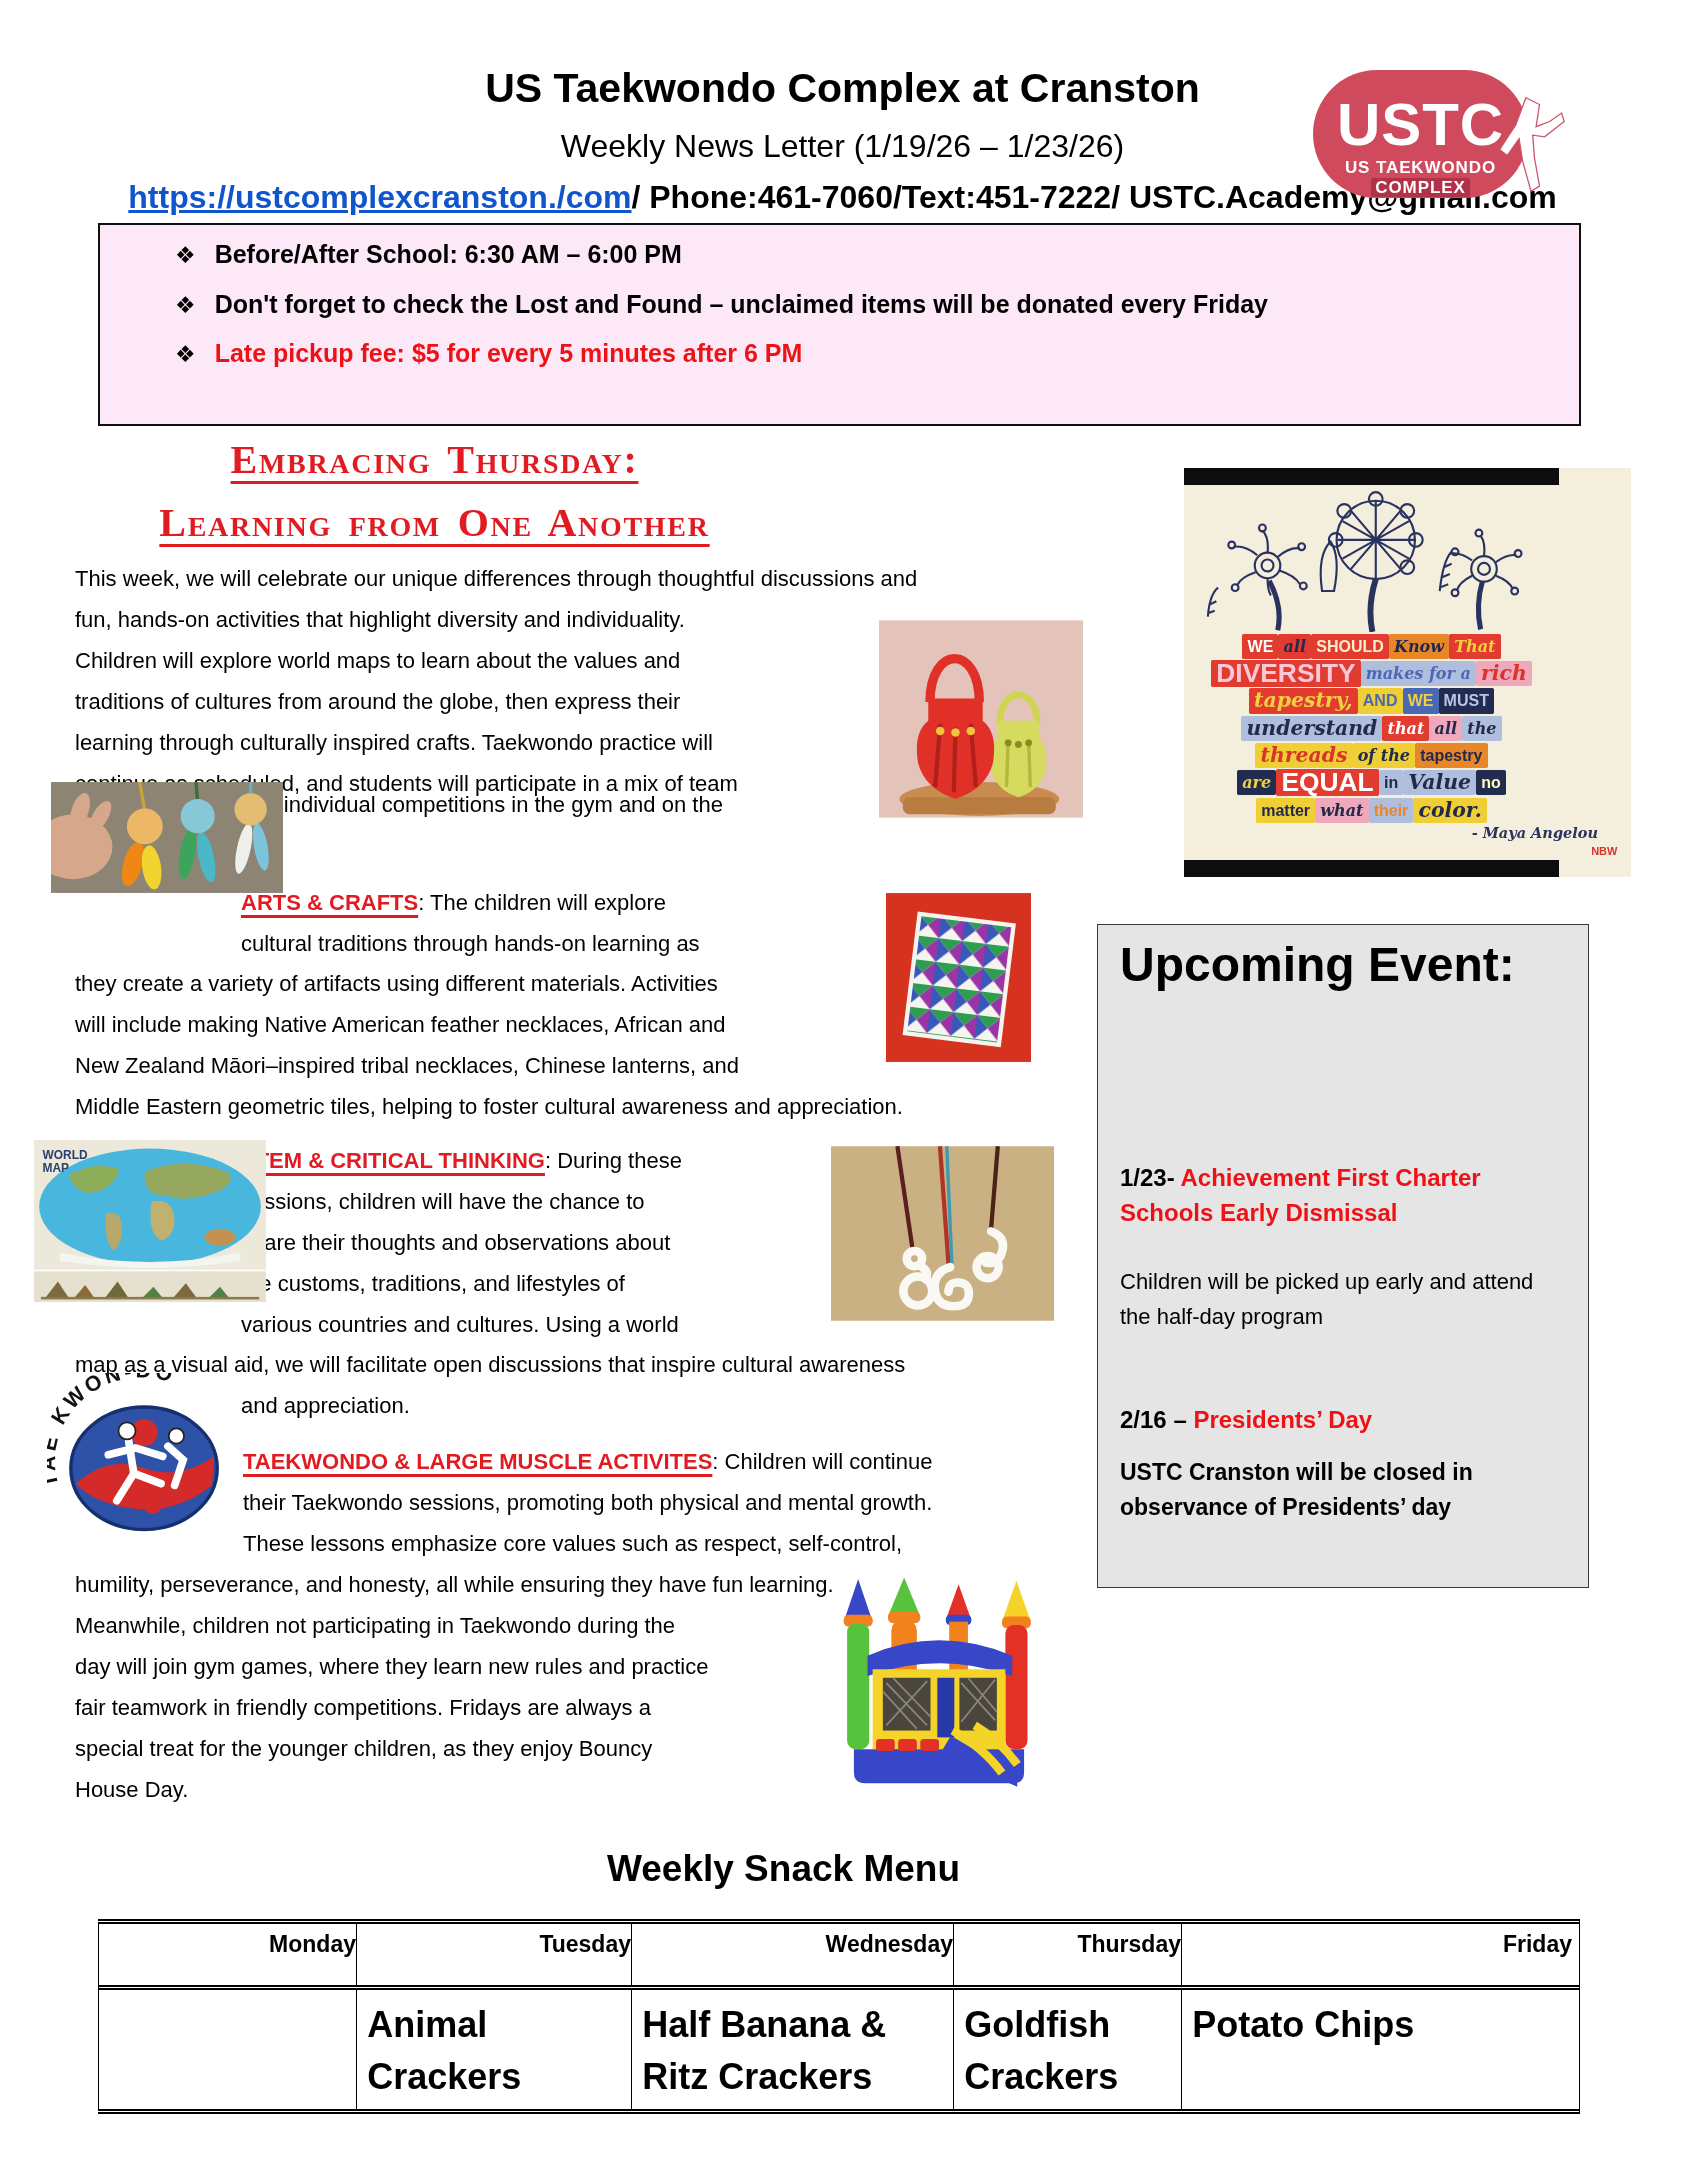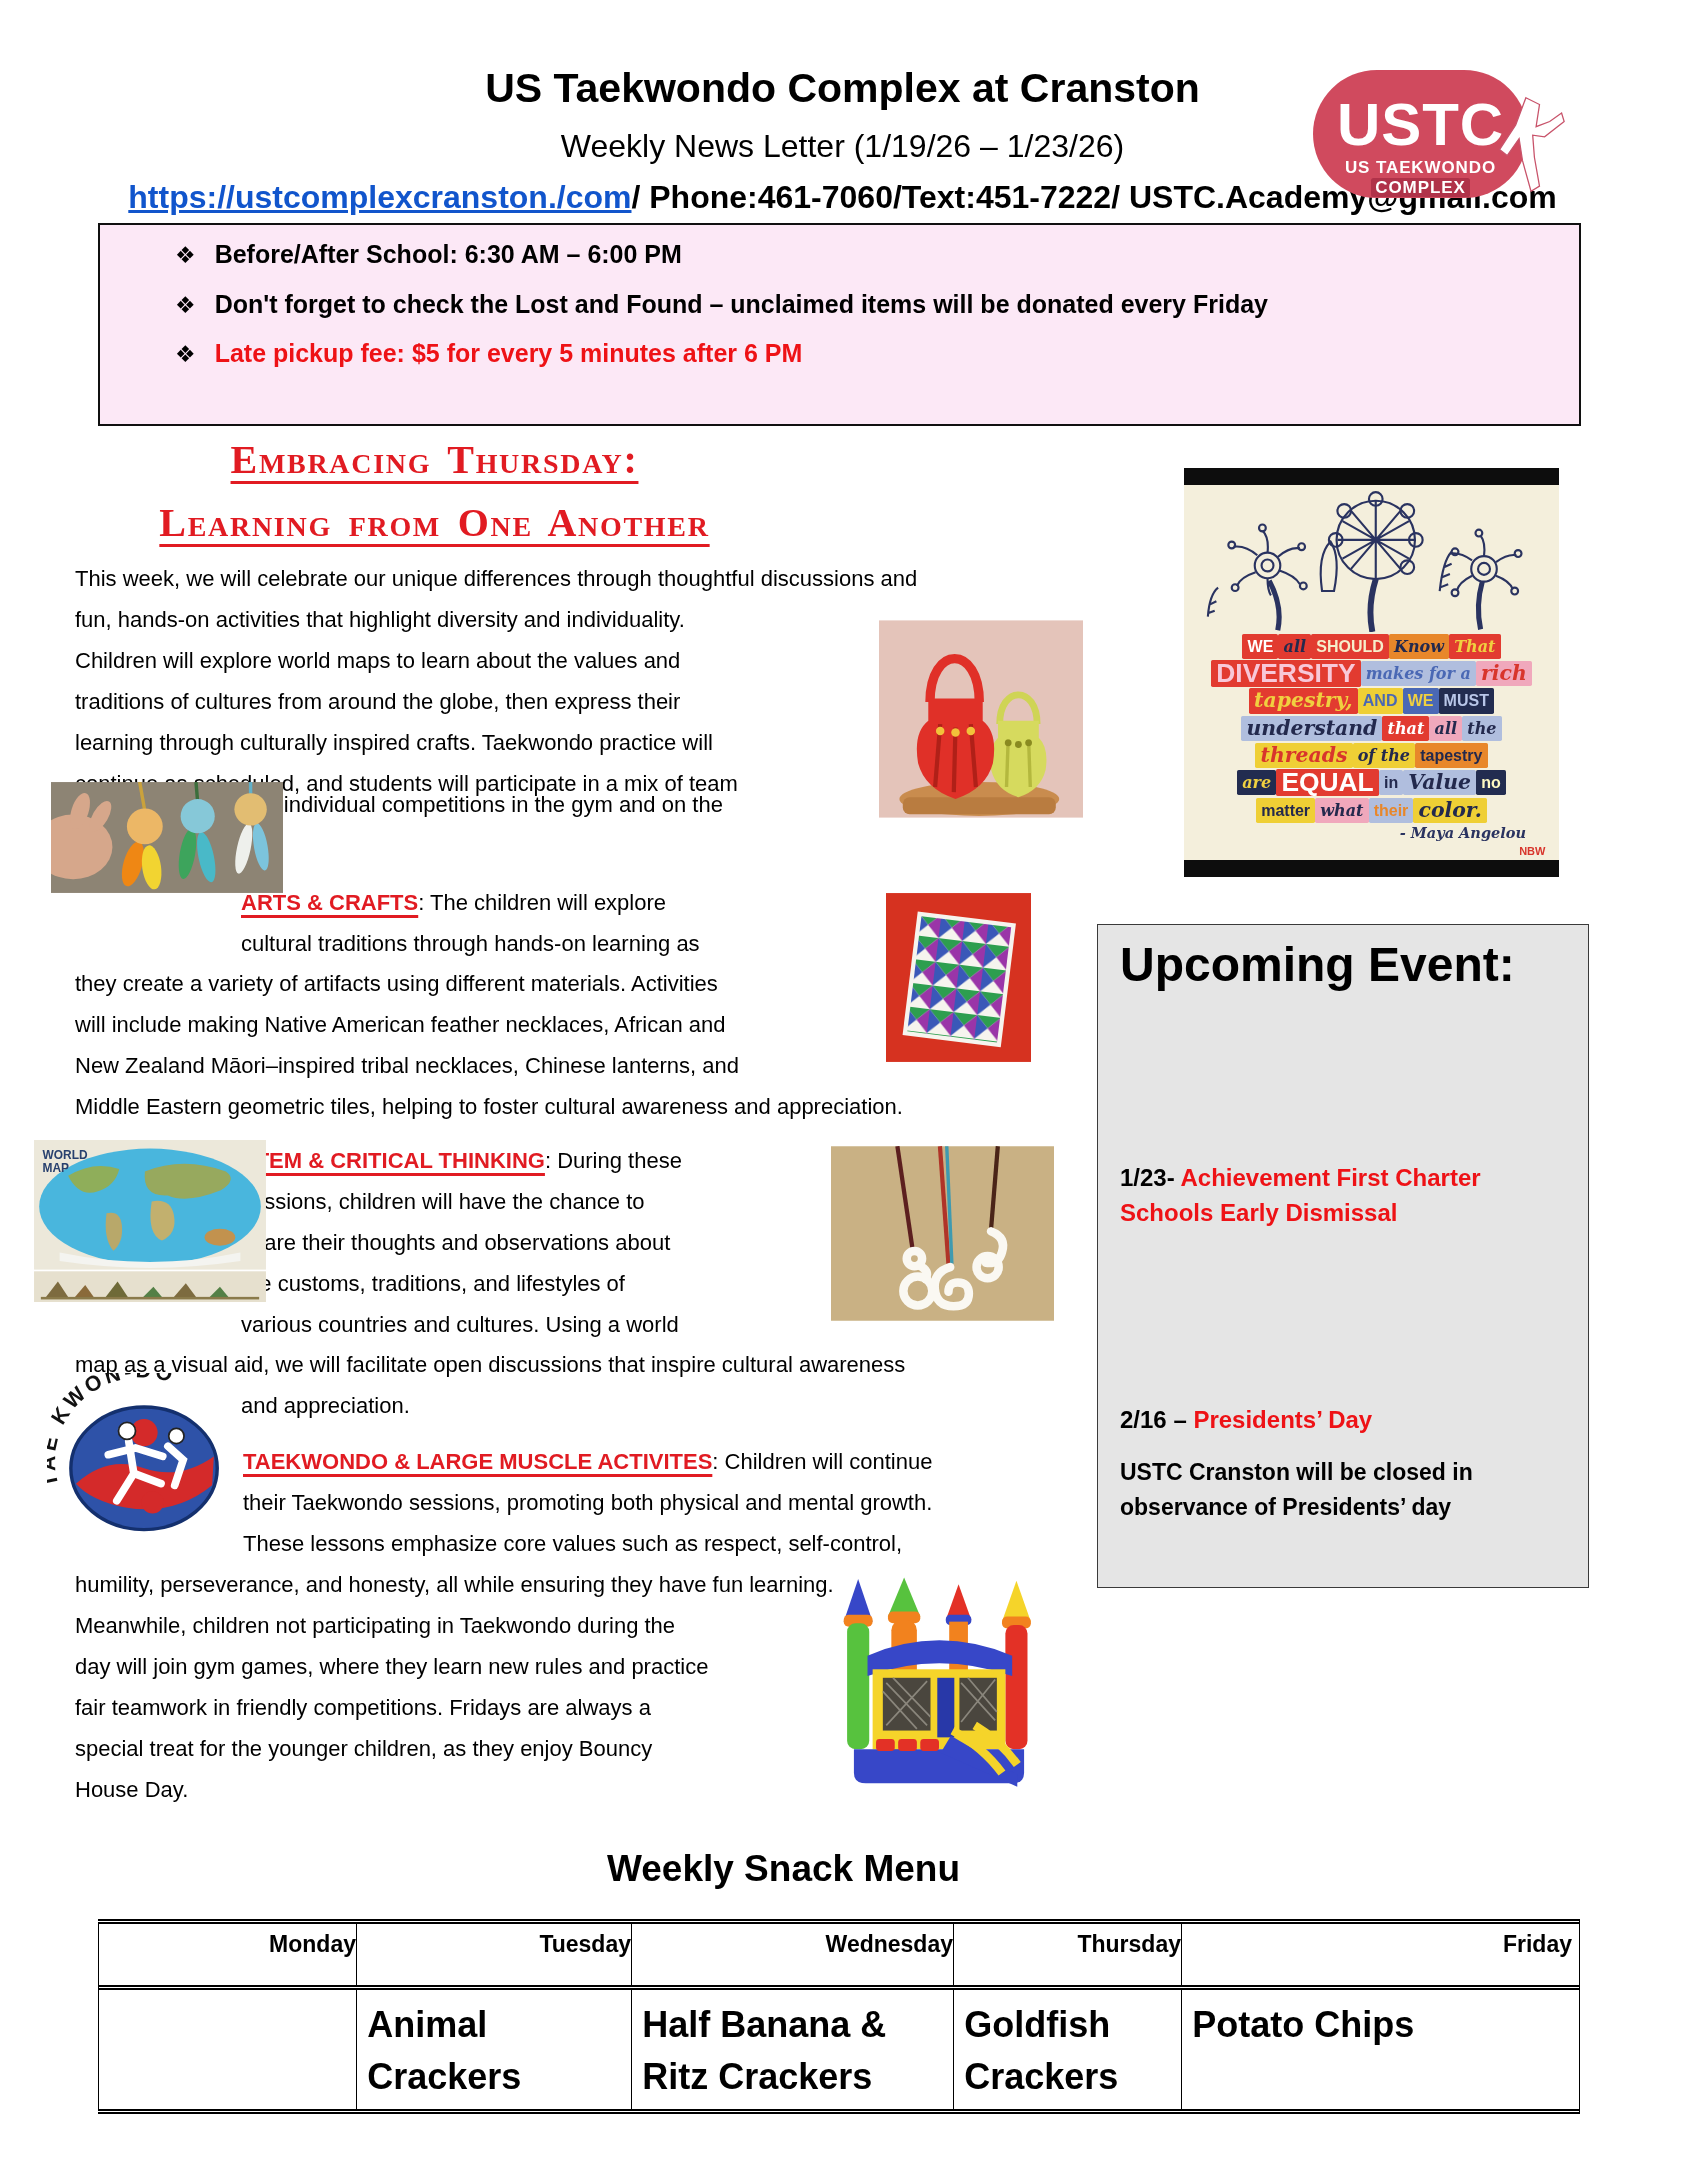--- a/index.html
+++ b/index.html
@@ -63,21 +63,21 @@
   .evbody.b{font-weight:bold;font-size:23px}
   #ev1{left:22px;top:235px;width:417px}
   #ev1b{left:22px;top:339px;width:426px}
   #ev2{left:22px;top:477px;width:426px}
   #ev2b{left:22px;top:530px;width:426px}
 
   
   .ph{overflow:hidden}
   #img-feathers{left:51px;top:782px;width:232px;height:111px}
   #img-lanterns{left:879px;top:620px;width:204px;height:198px}
-  #img-poster{left:1184px;top:468px;width:375px;height:409px;background:#f4efdc}
+  #img-poster{left:1184px;top:468px;width:447px;height:409px;background:#f4efdc}
   #img-pinwheel{left:886px;top:893px;width:145px;height:169px}
   #img-map{left:34px;top:1140px;width:232px;height:162px}
   #img-necklaces{left:831px;top:1146px;width:223px;height:175px}
   #img-tkdlogo{left:47px;top:1373px;width:183px;height:166px}
   #img-bouncy{left:842px;top:1572px;width:194px;height:215px}
 
   
   #img-poster .bar{position:absolute;left:0;width:375px;height:17px;background:#0d0d0d}
   #img-poster .bar.t{top:0}#img-poster .bar.b{bottom:0}
   #img-poster .words{position:absolute;left:8.5px;top:164px;width:358px;text-align:center}
@@ -378,20 +378,21 @@
     <rect x="92" y="196" width="22" height="14" rx="4" fill="#e33126"></rect>
     <polygon points="128,192 206,238 206,252 116,212" fill="#3747c8"></polygon>
     <path d="M130,186 q36,20 58,50" stroke="#f5d42a" stroke-width="10" fill="none"></path>
     <path d="M156,180 q30,18 50,46" stroke="#f5d42a" stroke-width="10" fill="none"></path>
   </svg>
 </div>
 
 <div class="abs" id="evbox">
   <div class="abs" id="evtitle">Upcoming Event:</div>
   <div class="abs evhead" id="ev1"><span class="date">1/23-</span> <span class="name">Achievement First Charter Schools Early Dismissal</span></div>
+  <div class="abs evbody" id="ev1b">Children will be picked up early and attend the half-day program</div>
   <div class="abs evhead" id="ev2"><span class="date">2/16 –</span> <span class="name">Presidents’ Day</span></div>
   <div class="abs evbody b" id="ev2b">USTC Cranston will be closed in observance of Presidents’ day</div>
 </div>
 
 <div class="abs" id="menutitle">Weekly Snack Menu</div>
 <div class="abs" id="menutable">
   <div class="mrow hd">
     <div class="mcell">Monday</div>
     <div class="mcell">Tuesday</div>
     <div class="mcell">Wednesday</div>

